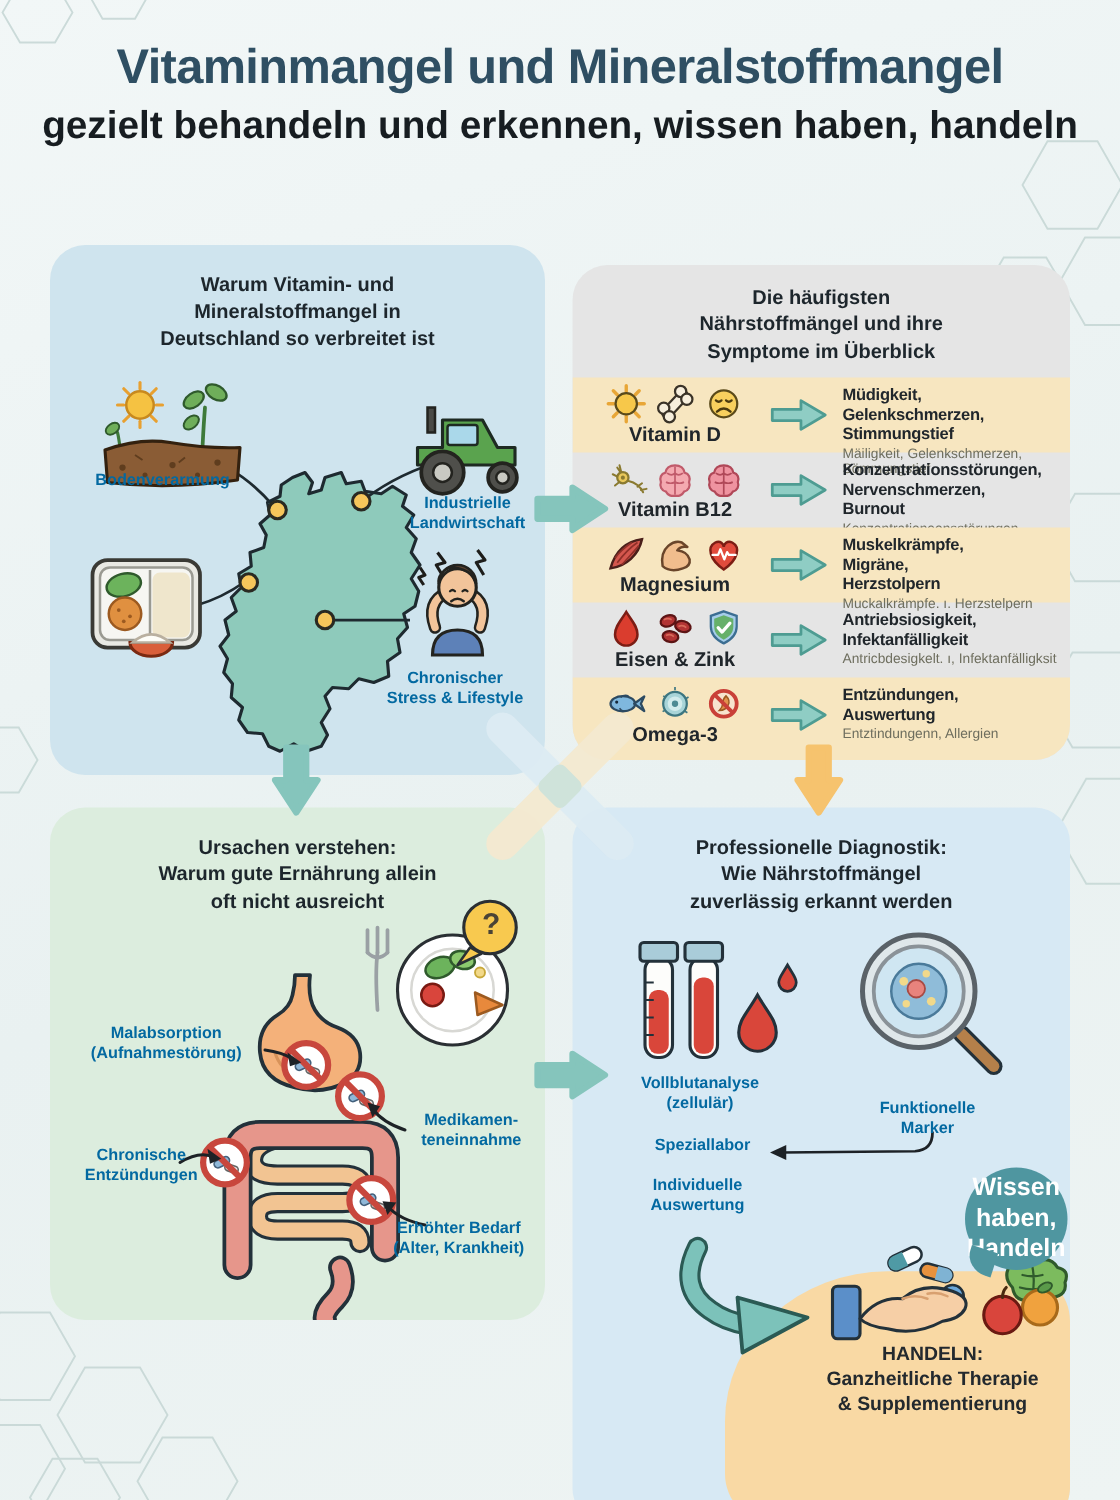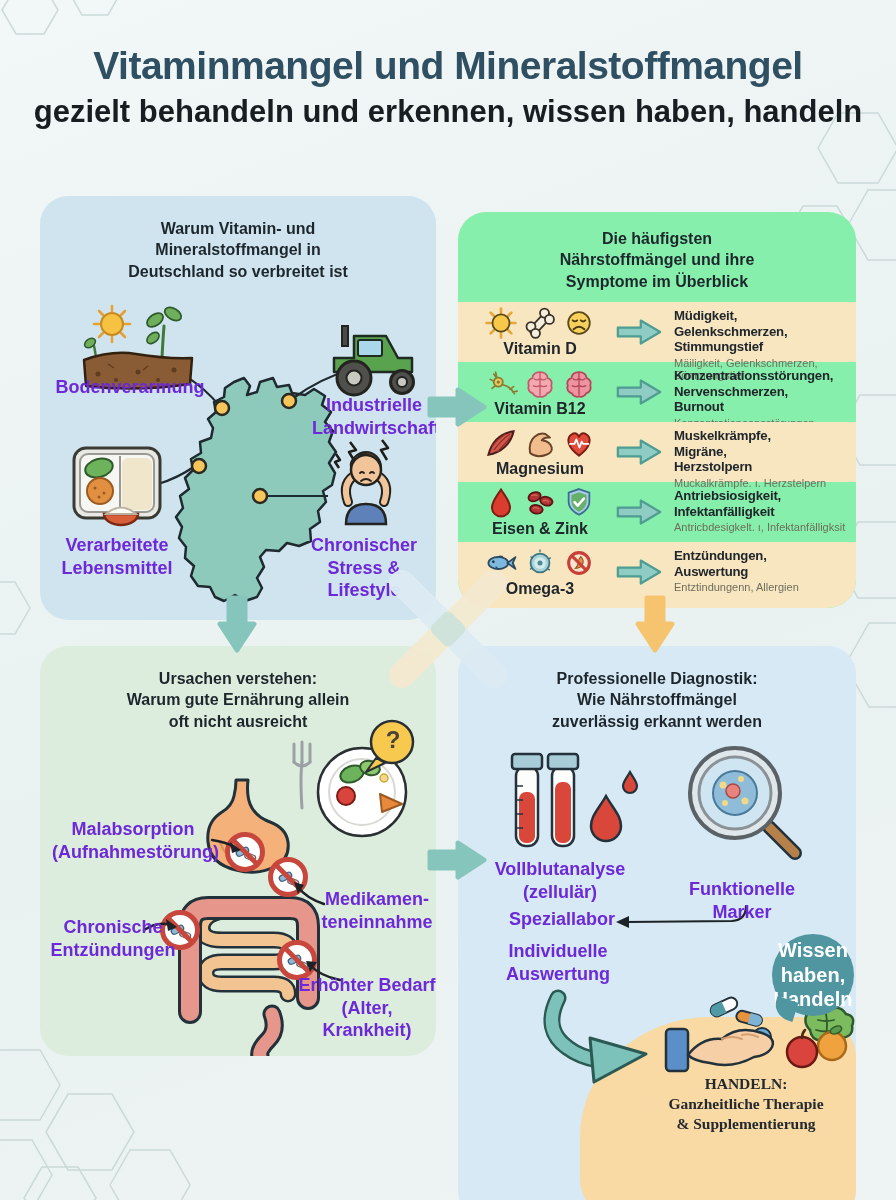--- a/index.html
+++ b/index.html
@@ -3,53 +3,53 @@
 <meta charset="utf-8">
 <style>
   html,body{margin:0;padding:0;}
   body{width:896px;height:1200px;position:relative;overflow:hidden;
        font-family:"Liberation Sans", sans-serif;
        background:linear-gradient(160deg,#f2f7f7 0%,#e9f1f1 55%,#eef4f3 100%);}
   svg{display:block;}
   .bg-hex{position:absolute;left:0;top:0;z-index:0;}
   .xbands{position:absolute;left:0;top:0;z-index:3;pointer-events:none;}
   header{position:absolute;left:0;top:0;width:896px;text-align:center;z-index:2;}
-  h1{margin:0;padding-top:44px;font-size:39px;font-weight:bold;color:#2f4f63;letter-spacing:-0.5px;}
+  h1{margin:0;padding-top:32px;font-size:39px;font-weight:bold;color:#2f4f63;letter-spacing:-0.5px;}
   .subtitle{margin-top:6px;font-size:31px;font-weight:bold;color:#171d21;}
   .panel{position:absolute;border-radius:28px;overflow:hidden;z-index:2;}
   .panel-tl{left:40px;top:196px;width:396px;height:424px;background:#cfe4ee;}
-  .panel-tr{left:458px;top:212px;width:398px;height:396px;background:#86efac;}
+  .panel-tr{left:458px;top:212px;width:398px;height:396px;background:#e5e5e5;}
   .panel-bl{left:40px;top:646px;width:396px;height:410px;background:#dcedde;}
   .panel-br{left:458px;top:646px;width:398px;height:573px;background:#d7e9f4;}
   .ph{position:absolute;left:14px;right:14px;margin:0;text-align:center;font-size:16px;
       font-weight:bold;line-height:1.33;color:#1d262c;white-space:pre-line;z-index:4;}
   .art{position:absolute;left:0;top:0;z-index:1;}
-  .lbl{position:absolute;text-align:center;font-weight:bold;font-size:18px;line-height:1.25;
-       color:#6d28d9;white-space:pre-line;z-index:4;}
+  .lbl{position:absolute;text-align:center;font-weight:bold;font-size:13px;line-height:1.25;
+       color:#0369a1;white-space:pre-line;z-index:4;}
   
   .trow{position:absolute;left:0;width:100%;height:60px;}
   .trow.dark{background:#f7e6c0;}
   .ticonbox{position:absolute;left:14px;top:3px;width:136px;text-align:center;}
   .ticons{display:flex;justify-content:center;gap:3px;}
   .ri{width:36px;height:36px;}
   .tname{font-size:16px;font-weight:bold;color:#20262b;margin-top:-1px;}
   .tarrow{position:absolute;left:155px;top:15px;width:52px;height:30px;}
   .ttext{position:absolute;left:216px;top:6px;width:178px;}
   .tsym{font-size:13.2px;font-weight:bold;line-height:1.18;color:#20262b;white-space:pre-line;letter-spacing:-0.2px;}
   .tsub{font-size:11px;color:#6e6e5e;margin-top:2px;}
   
   .blob{position:absolute;right:0;bottom:0;width:276px;height:202px;background:#f9d9a4;
         border-radius:130px 40px 26px 40px / 120px 40px 26px 40px;z-index:1;}
   .bubble{position:absolute;left:314px;top:288px;width:82px;height:82px;border-radius:50%;
           background:#4f96a0;color:#fff;display:flex;align-items:center;justify-content:center;
           text-align:center;font-weight:bold;font-size:20px;line-height:1.22;white-space:pre-line;z-index:5;}
   .bubble::after{content:"";position:absolute;left:2px;bottom:-3px;width:22px;height:20px;
           background:#4f96a0;border-radius:0 0 0 80%;transform:rotate(18deg);}
   .action{position:absolute;left:180px;top:428px;width:216px;text-align:center;font-weight:bold;
-          font-size:15.5px;line-height:1.28;color:#23292e;white-space:pre-line;z-index:4;font-family:Liberation Serif, serif;}
+          font-size:15.5px;line-height:1.28;color:#23292e;white-space:pre-line;z-index:4;}
   .qmark{position:absolute;left:338px;top:80px;width:30px;text-align:center;font-size:24px;
          font-weight:bold;color:#4a4336;z-index:4;}
 </style>
 </head>
 <body>
 
 <svg width="0" height="0" style="position:absolute" aria-hidden="true">
 <defs>
   <symbol id="i-sun" viewBox="0 0 40 40">
     <g stroke="#e8a636" stroke-width="3" stroke-linecap="round">
@@ -275,22 +275,20 @@
       <path d="M62,66 q7,-20 -9,-28" stroke="#f2c49a" stroke-width="6" fill="none" stroke-linecap="round"></path>
       <circle cx="44" cy="34" r="15" fill="#f2c49a" stroke="#23231f" stroke-width="2.5"></circle>
       <path d="M29,31 a15,15 0 0 1 30,0 q-3,-9 -10,-11 q-12,-5 -18,3 q-3,4 -2,8 z" fill="#5f4430" stroke="#23231f" stroke-width="2"></path>
       <path d="M38,37 q2,-2 4,0 M48,37 q2,-2 4,0" stroke="#23231f" stroke-width="1.8" fill="none" stroke-linecap="round"></path>
       <path d="M39,45 q5,-4 10,0" stroke="#23231f" stroke-width="2" fill="none" stroke-linecap="round"></path>
     </g>
   </svg>
   <div class="lbl" style="left:10px;top:180px;width:160px">Bodenverarmung</div>
   <div class="lbl" style="left:272px;top:198px;width:124px">Industrielle
 Landwirtschaft</div>
-  <div class="lbl" style="left:14px;top:338px;width:126px">Verarbeitete
-Lebensmittel</div>
   <div class="lbl" style="left:252px;top:338px;width:144px">Chronischer
 Stress &amp; Lifestyle</div>
 </section>
 
 <section class="panel panel-tr">
   <h2 class="ph" style="top:16px">Die häufigsten
 Nährstoffmängel und ihre
 Symptome im Überblick</h2>
 
   <div class="trow dark" style="top:90px">

